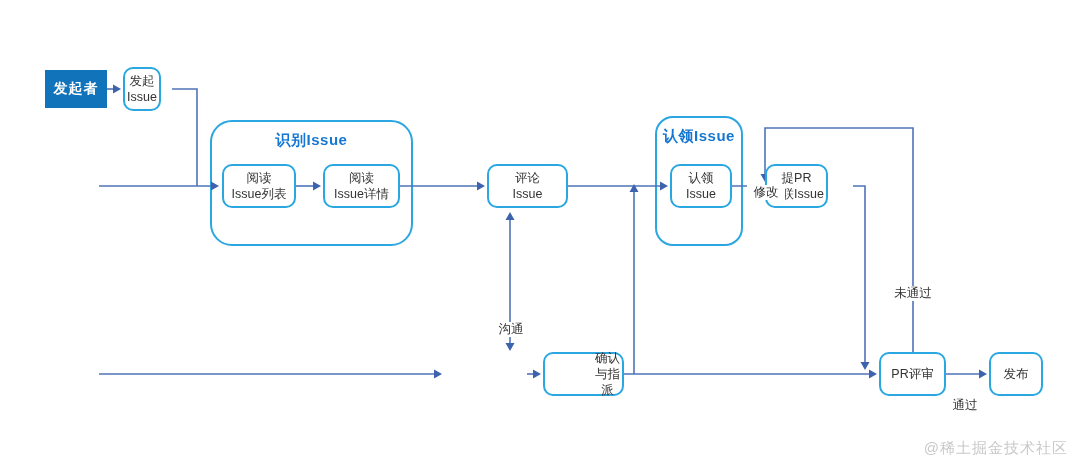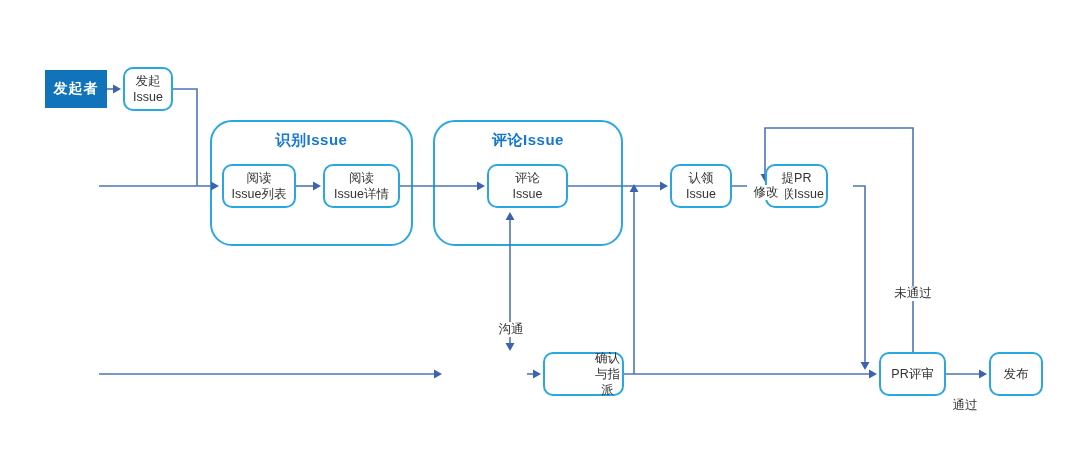--- a/index.html
+++ b/index.html
@@ -29,22 +29,22 @@
   .watermark{position:absolute;right:12px;bottom:5px;font-size:15px;color:var(--watermark);letter-spacing:1px;}
 </style>
 </head>
 <body>
 
 <div class="canvas">
 
   <div class="group" style="left:210px;top:120px;width:203px;height:126px;">
     <div class="group-title">识别Issue</div>
   </div>
-  <div class="group" style="left:433px;top:120px;width:190px;height:126px;">
-    <div class="group-title">评论Issue</div>
+  <div class="group" style="left:655px;top:116px;width:88px;height:130px;border-radius:18px;">
+    <div class="group-title">认领Issue</div>
   </div>
 
   <svg class="edges" viewBox="0 0 1080 463">
     <polyline points="99,89 115,89"></polyline>
     <polygon points="121,89 113,84.5 113,93.5"></polygon>
 
     <polyline points="172,89 197,89 197,186"></polyline>
 
     <polyline points="99,186 213,186"></polyline>
     <polygon points="219,186 211,181.5 211,190.5"></polygon>
@@ -82,35 +82,36 @@
 
     <polyline points="946,374 981,374"></polyline>
     <polygon points="987,374 979,369.5 979,378.5"></polygon>
 
     <polyline points="913,352 913,128 765,128 765,176"></polyline>
     <polygon points="765,182 760.5,174 769.5,174"></polygon>
   </svg>
 
   <div class="role" style="left:37px;top:70px;width:62px;height:38px;">发起者</div>
 
-  <div class="node" style="left:123px;top:67px;width:50px;height:44px;">发起
+  <div class="node" style="left:123px;top:67px;width:38px;height:44px;">发起
 Issue</div>
   <div class="node" style="left:222px;top:164px;width:74px;height:44px;">阅读
 Issue列表</div>
   <div class="node" style="left:323px;top:164px;width:77px;height:44px;">阅读
 Issue详情</div>
   <div class="node" style="left:487px;top:164px;width:81px;height:44px;">评论
 Issue</div>
   <div class="node" style="left:670px;top:164px;width:62px;height:44px;">认领
 Issue</div>
   <div class="node" style="left:765px;top:164px;width:63px;height:44px;">提PR
 关联Issue</div>
   <div class="node" style="left:543px;top:352px;width:81px;height:44px;padding-left:48px;">确认与指派</div>
   <div class="node" style="left:879px;top:352px;width:67px;height:44px;">PR评审</div>
   <div class="node" style="left:989px;top:352px;width:54px;height:44px;">发布</div>
 
   <div class="edge-label" style="left:492px;top:276px;width:38px;">沟通</div>
   <div class="edge-label" style="left:747px;top:139px;width:38px;">修改</div>
   <div class="edge-label" style="left:887px;top:240px;width:52px;">未通过</div>
   <div class="edge-label" style="left:946px;top:352px;width:38px;">通过</div>
 
+  <div class="watermark">@稀土掘金技术社区</div>
 
 </div>
 
 </body></html>

